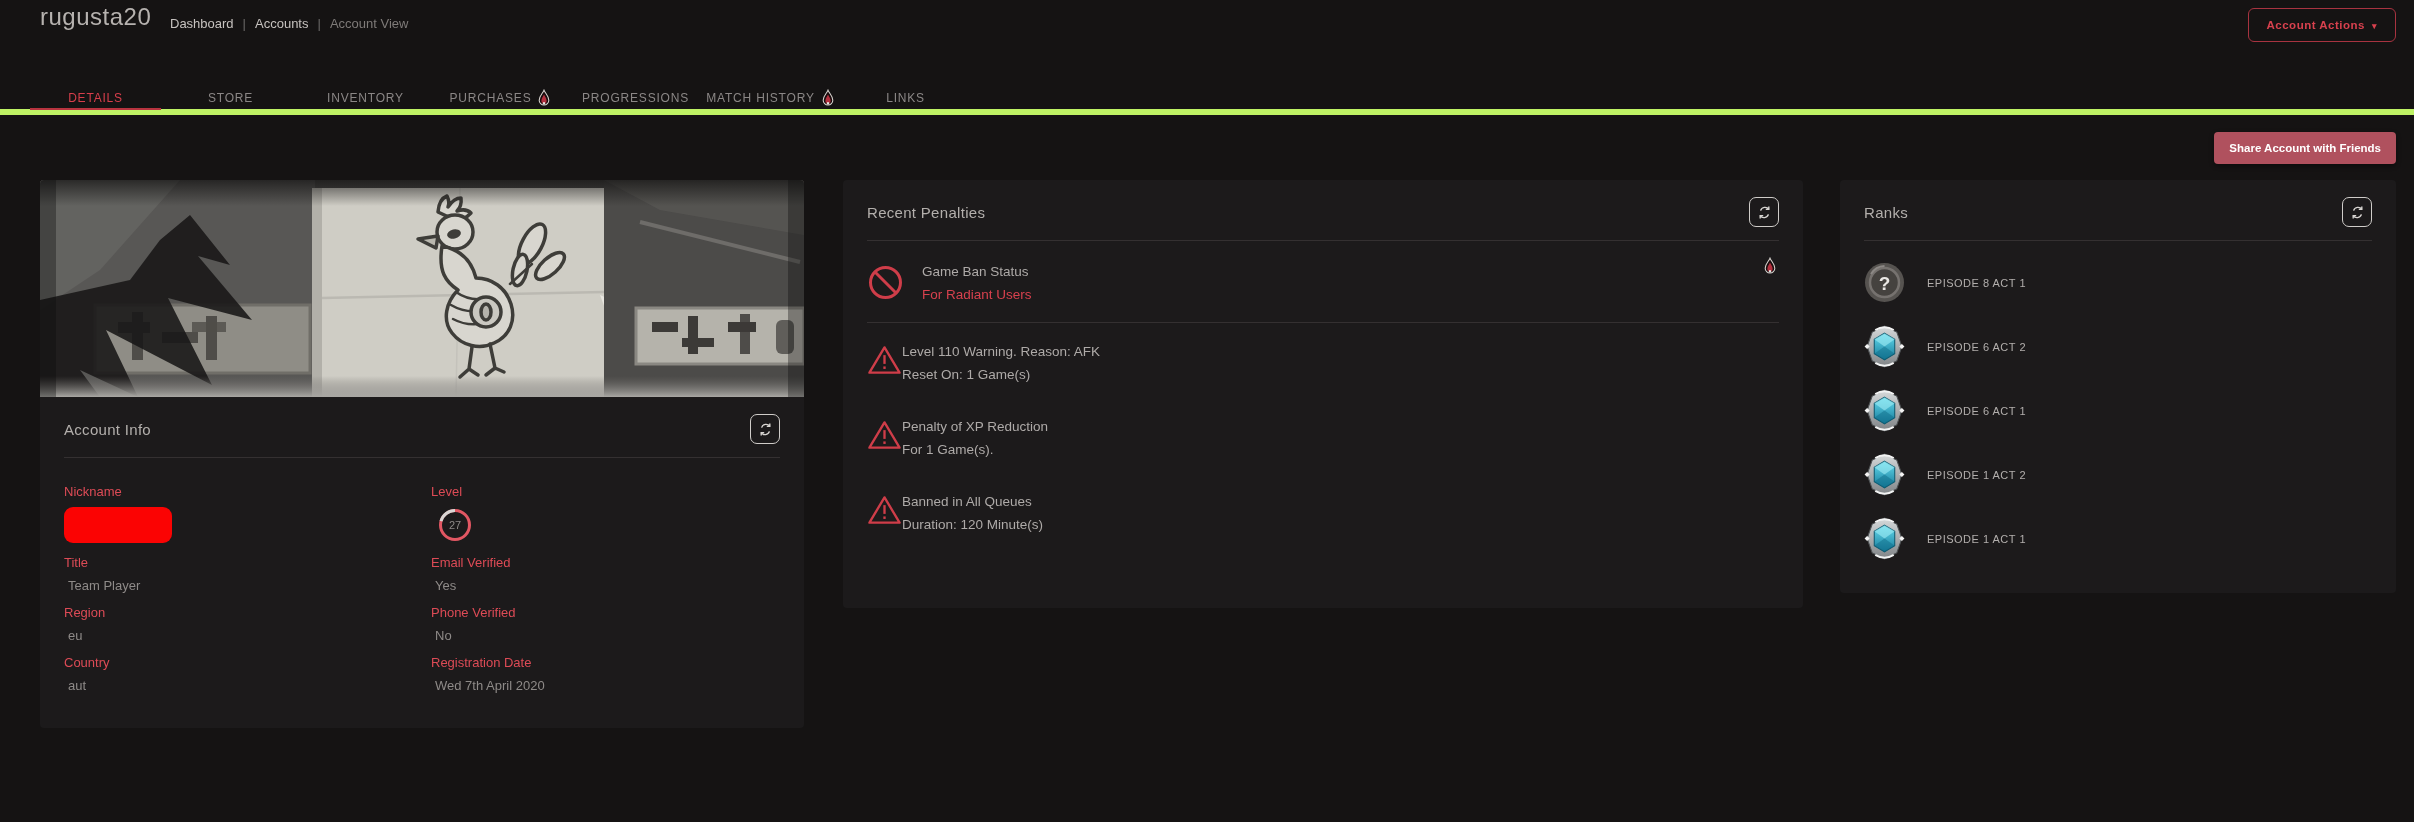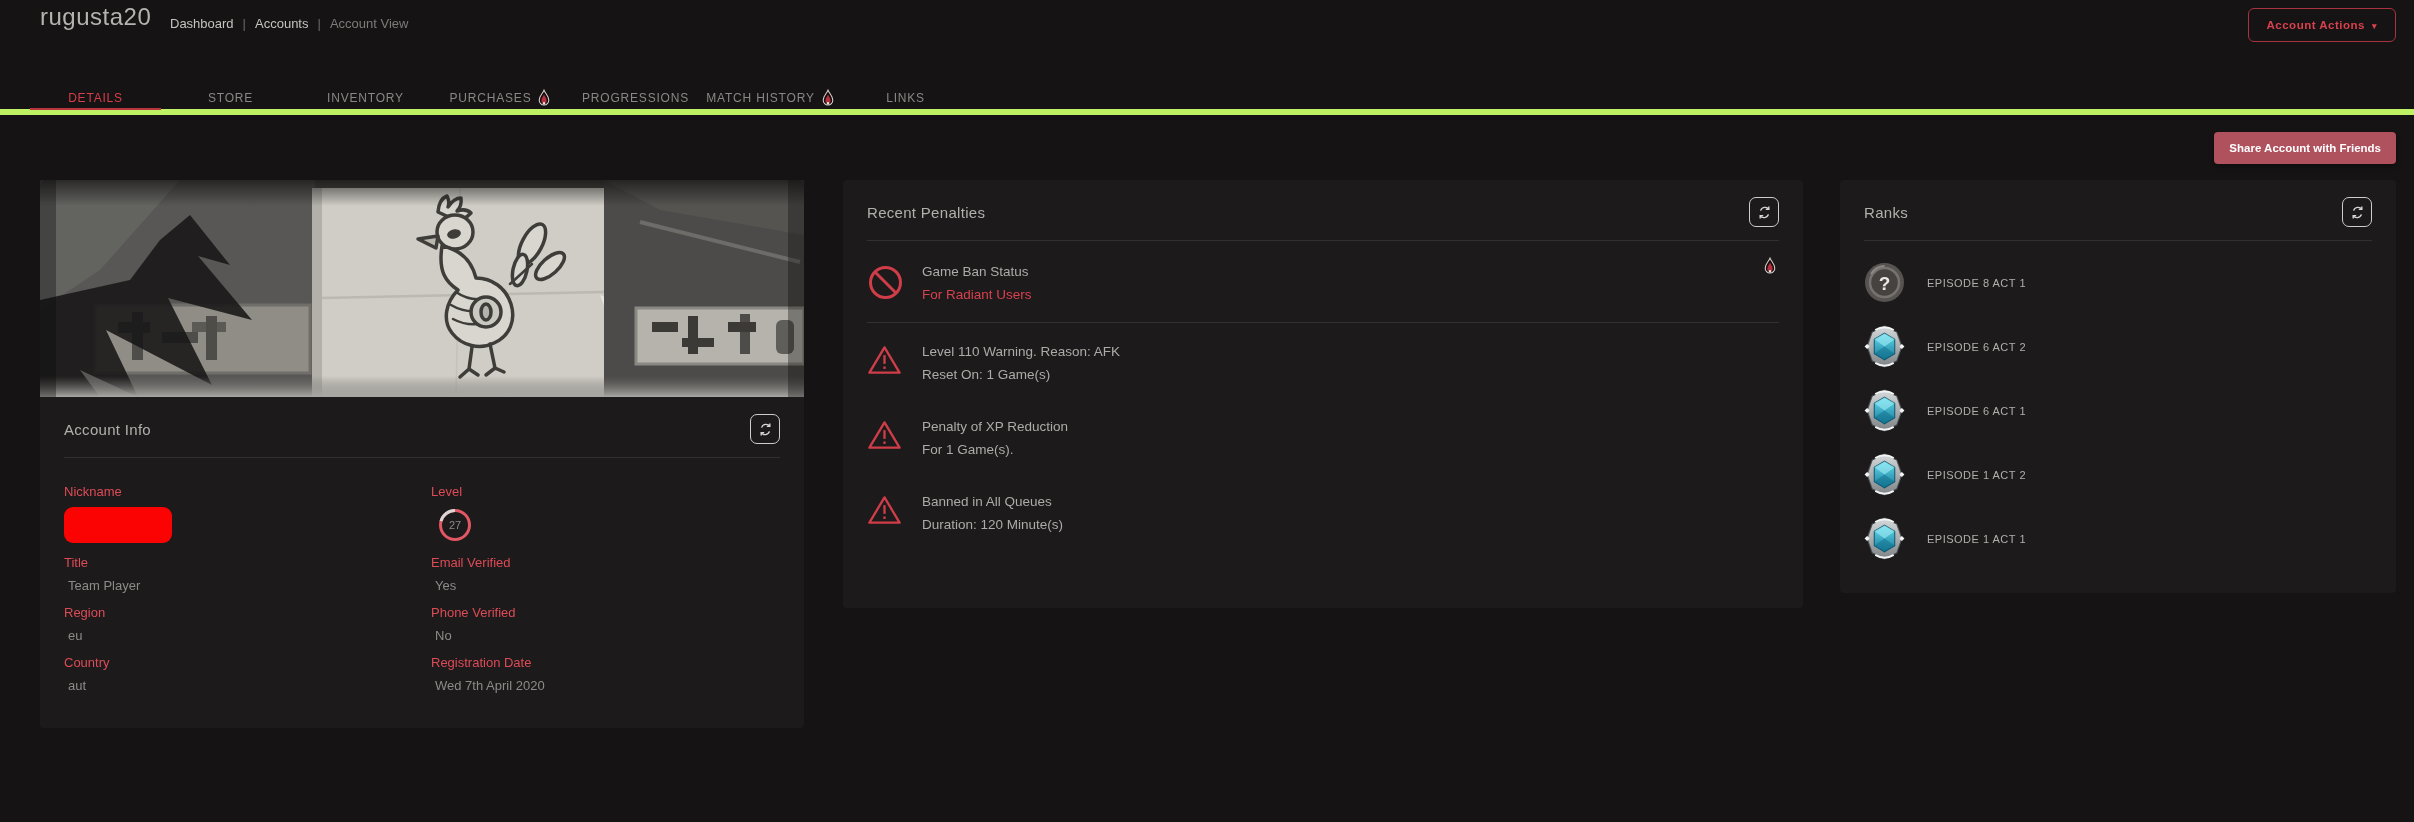--- a/index.html
+++ b/index.html
@@ -67,21 +67,21 @@
   .level-ring svg { position:absolute; inset:0; }
   .level-num {
     position:absolute; inset:0; display:flex; align-items:center; justify-content:center;
     color:#8e8a88; font-size:11px;
   }
   
   .ban-row { display:flex; gap:18px; padding:23px 24px 20px 24px; position:relative; }
   .ban-texts .l1 { color:#aeaaa8; font-size:13.5px; margin-bottom:8px; }
   .ban-texts .l2 { color:#d8414e; font-size:13.5px; }
   .ban-flame { position:absolute; right:26px; top:16px; }
-  .pen-row { display:flex; gap:20px; padding:21px 24px 16px 24px; align-items:flex-start; }
+  .pen-row { display:flex; padding:21px 24px 16px 24px; align-items:flex-start; }
   .pen-texts .l1 { color:#aeaaa8; font-size:13.5px; margin-bottom:8px; }
   .pen-texts .l2 { color:#aeaaa8; font-size:13.5px; }
   
   #rank-list { padding:20px 24px 0 24px; }
   .rank-row { display:flex; align-items:center; gap:22px; margin-bottom:21px; }
   .rank-label { color:#b2aeac; font-size:11px; letter-spacing:.5px; }
   .badge-slot { width:41px; height:43px; display:flex; align-items:center; justify-content:center; }
 </style>
 </head>
 <body>

